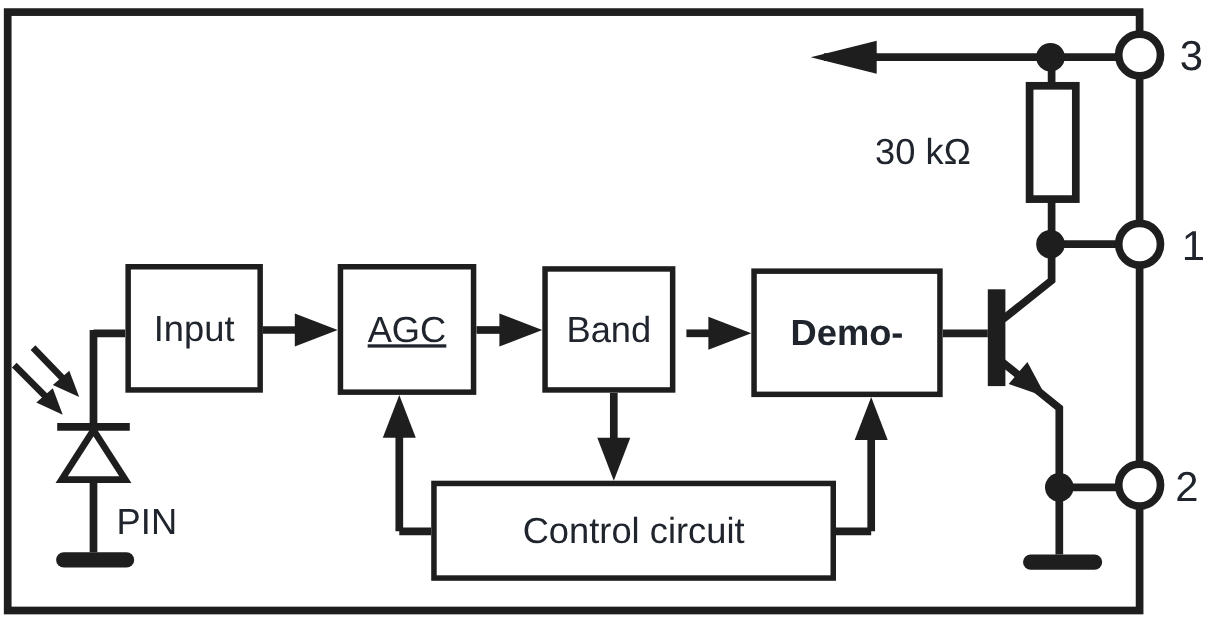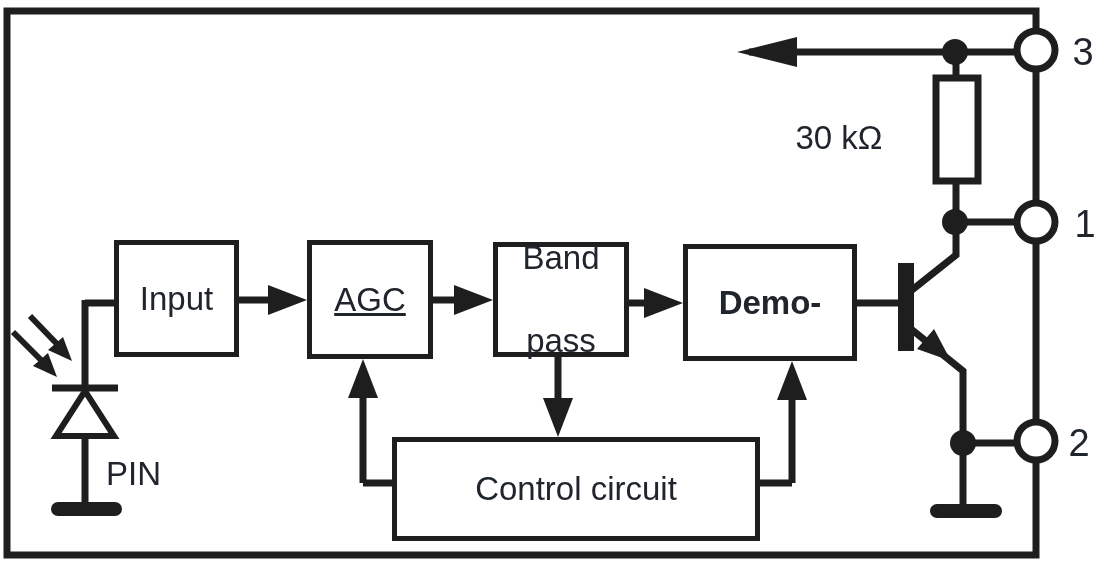--- a/index.html
+++ b/index.html
@@ -31,23 +31,23 @@
     align-items: center;
     justify-content: center;
     text-align: center;
     font-size: 33px;
     line-height: 1.2;
     color: #20252d;
     z-index: 2;
   }
   .block-input   { left: 114px; top: 240px; width: 125px; height: 117px; }
   .block-agc     { left: 307px; top: 240px; width: 126px; height: 119px; text-decoration: underline; }
-  .block-bandpass{ left: 493px; top: 242px; width: 136px; height: 115px; gap: 43px; }
+  .block-bandpass{ left: 493px; top: 242px; width: 121px; height: 115px; gap: 43px; }
   .block-demod   { left: 683px; top: 244px; width: 174px; height: 117px; font-weight: bold; }
-  .block-control { left: 392px; top: 437px; width: 368px; height: 104px; }
+  .block-control { left: 392px; top: 437px; width: 368px; height: 91px; }
   .float-label {
     position: absolute;
     font-size: 33px;
     line-height: 1;
     color: #20252d;
     z-index: 2;
     white-space: nowrap;
   }
   .label-resistor { left: 789px; top: 121px; width: 100px; text-align: center; }
   .label-pin      { left: 106px; top: 457px; }
@@ -139,21 +139,20 @@
   <div class="block block-input">
     <span>Input</span>
   </div>
 
   <div class="block block-agc">
     <span>AGC</span>
   </div>
 
   <div class="block block-bandpass">
     <span>Band</span>
-    <span>pass</span>
   </div>
 
   <div class="block block-demod">
     <span>Demo-</span>
   </div>
 
   <div class="block block-control">
     <span>Control circuit</span>
   </div>
 

